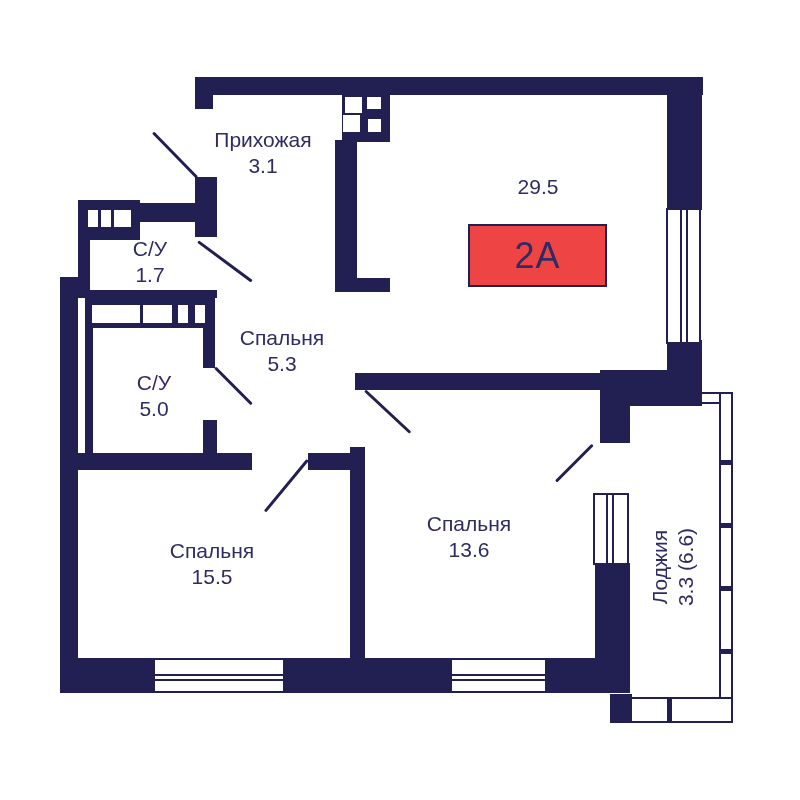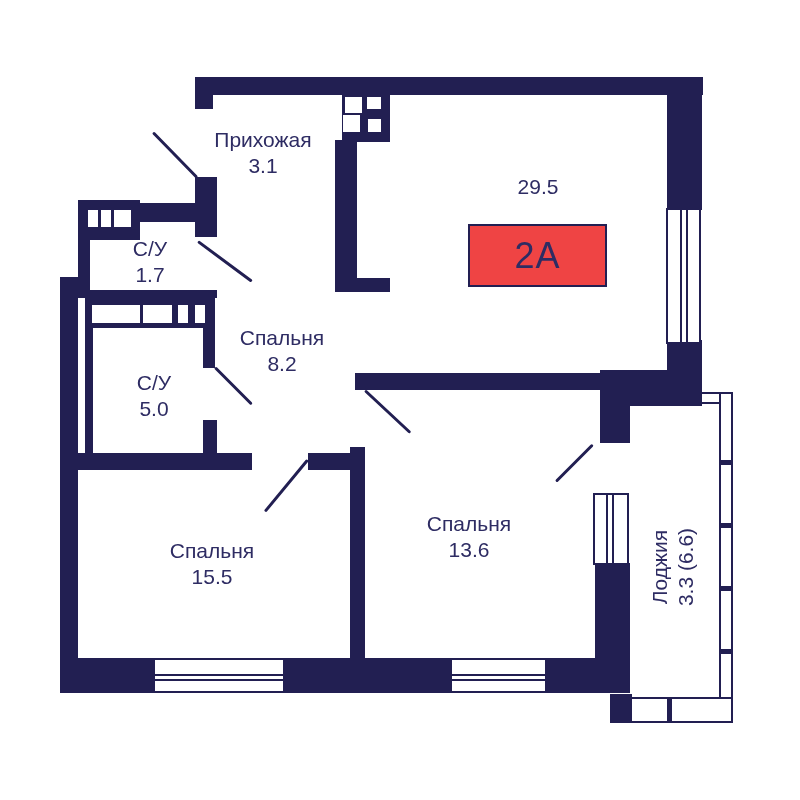--- a/index.html
+++ b/index.html
@@ -125,21 +125,21 @@
   <div class="lbl" style="left:263px;top:153px">
     <div>Прихожая</div>
     <div>3.1</div>
   </div>
   <div class="lbl" style="left:150px;top:262px">
     <div>С/У</div>
     <div>1.7</div>
   </div>
   <div class="lbl" style="left:282px;top:351px">
     <div>Спальня</div>
-    <div>8.2</div>
+    <div>5.3</div>
   </div>
   <div class="lbl" style="left:154px;top:396px">
     <div>С/У</div>
     <div>5.0</div>
   </div>
   <div class="lbl" style="left:538px;top:187px">
     <div>29.5</div>
   </div>
   <div class="lbl" style="left:212px;top:564px">
     <div>Спальня</div>

